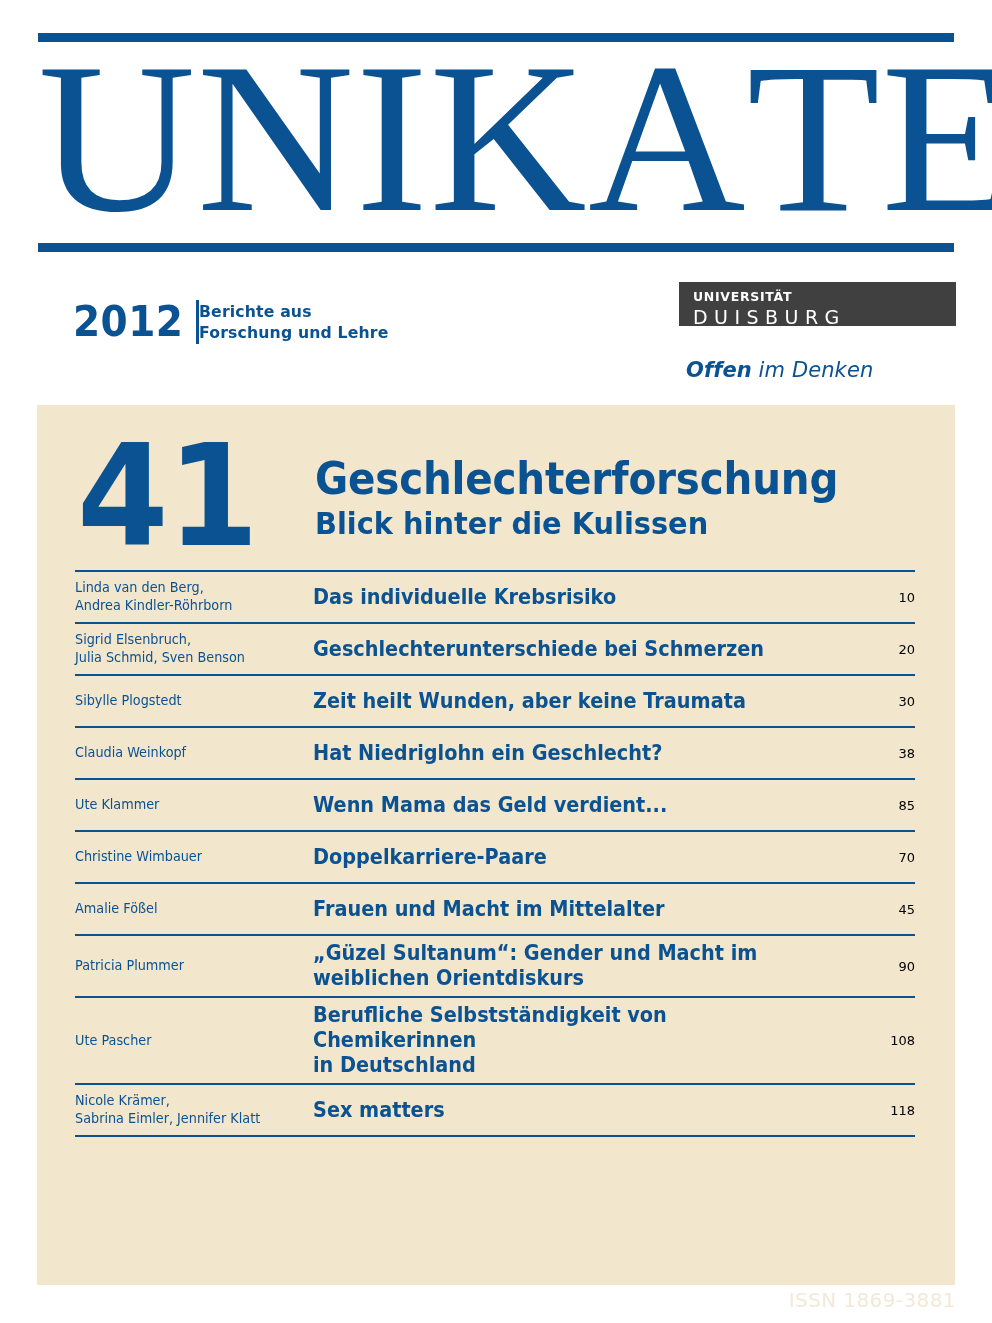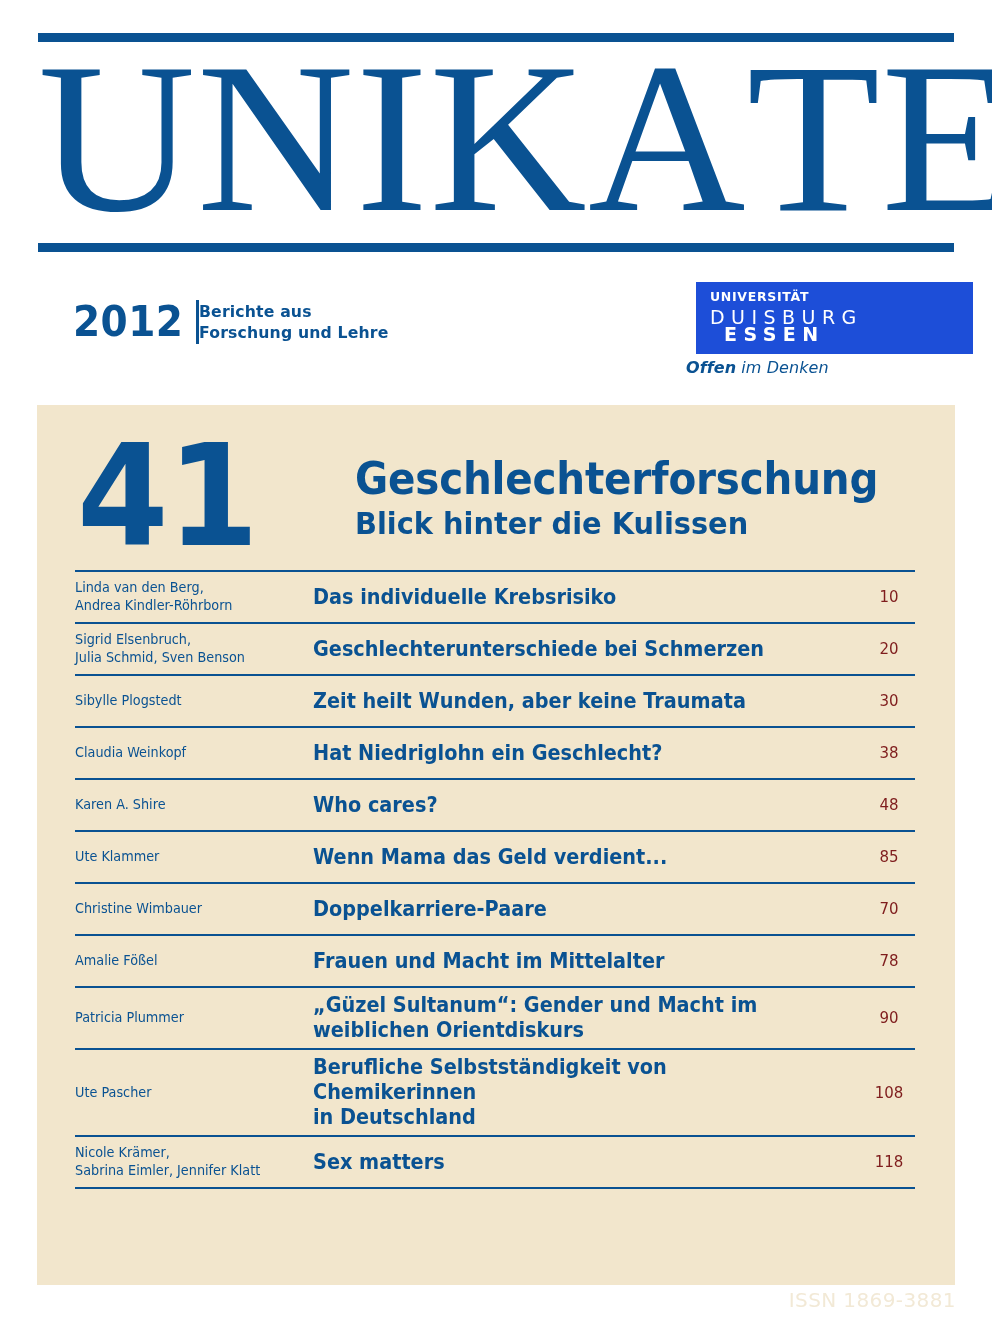--- a/index.html
+++ b/index.html
@@ -86,25 +86,25 @@
     line-height: 1.30;
     font-family: "DejaVu Sans", sans-serif;
     letter-spacing: 0.01em;
     transform: scaleX(0.95);
     transform-origin: left center;
   }
 
   
   #ude-logo {
     position: absolute;
-    left: 696px;
+    left: 679px;
     top: 282px;
     width: 277px;
-    height: 72px;
-    background: #1d4ed8;
+    height: 44px;
+    background: #404040;
   }
   #ude-universitaet {
     position: absolute;
     left: 14px; top: 7px;
     color: #ffffff;
     font-size: 12.5px;
     font-weight: 700;
     letter-spacing: 0.055em;
     font-family: "DejaVu Sans", sans-serif;
   }
@@ -124,21 +124,21 @@
     font-size: 19px;
     font-weight: 700;
     letter-spacing: 0.34em;
     font-family: "DejaVu Sans", sans-serif;
   }
   #ude-claim {
     position: absolute;
     left: 686px;
     top: 358px;
     color: #0a5292;
-    font-size: 16px;
+    font-size: 21px;
     font-style: italic;
     font-family: "DejaVu Sans", sans-serif;
     letter-spacing: 0.005em;
     white-space: nowrap;
   }
   #ude-claim .claim-bold { font-weight: 700; }
   #ude-claim .claim-reg  { font-weight: 400; }
 
   
   #panel {
@@ -162,21 +162,20 @@
     letter-spacing: -0.01em;
     font-family: "DejaVu Sans", sans-serif;
     transform: scaleX(0.94);
     transform-origin: left top;
   }
   #topic-block {
     position: absolute;
     left: 278px;
     top: 52px;
     width: 600px;
-    margin-left: 40px;
   }
   #topic-title {
     color: #0a5292;
     font-size: 44px;
     font-weight: 600;
     line-height: 1.02;
     letter-spacing: -0.005em;
     font-family: "DejaVu Sans", sans-serif;
     transform: scaleX(0.92);
     transform-origin: left top;
@@ -230,23 +229,23 @@
     line-height: 1.22;
     font-family: "DejaVu Sans", sans-serif;
     transform: scaleX(0.94);
     transform-origin: left center;
     white-space: pre-line;
     padding-right: 12px;
   }
   .toc-page {
     width: 52px;
     flex: 0 0 52px;
-    text-align: center;
-    color: #7f1d1d;
-    font-size: 15px;
+    text-align: right;
+    color: #000000;
+    font-size: 13px;
     font-weight: 400;
     font-family: "DejaVu Sans", sans-serif;
   }
 
   
   #issn {
     position: absolute;
     left: 0;
     top: 1288px;
     width: 956px;
@@ -318,38 +317,33 @@
         <div class="toc-authors">Sibylle Plogstedt</div>
         <div class="toc-title">Zeit heilt Wunden, aber keine Traumata</div>
         <div class="toc-page">30</div>
       </div>
       <div class="toc-row">
         <div class="toc-authors">Claudia Weinkopf</div>
         <div class="toc-title">Hat Niedriglohn ein Geschlecht?</div>
         <div class="toc-page">38</div>
       </div>
       <div class="toc-row">
-        <div class="toc-authors">Karen A. Shire</div>
-        <div class="toc-title">Who cares?</div>
-        <div class="toc-page">48</div>
-      </div>
-      <div class="toc-row">
         <div class="toc-authors">Ute Klammer</div>
         <div class="toc-title">Wenn Mama das Geld verdient...</div>
         <div class="toc-page">85</div>
       </div>
       <div class="toc-row">
         <div class="toc-authors">Christine Wimbauer</div>
         <div class="toc-title">Doppelkarriere-Paare</div>
         <div class="toc-page">70</div>
       </div>
       <div class="toc-row">
         <div class="toc-authors">Amalie Fößel</div>
         <div class="toc-title">Frauen und Macht im Mittelalter</div>
-        <div class="toc-page">78</div>
+        <div class="toc-page">45</div>
       </div>
       <div class="toc-row">
         <div class="toc-authors">Patricia Plummer</div>
         <div class="toc-title">„Güzel Sultanum“: Gender und Macht im
 weiblichen Orientdiskurs</div>
         <div class="toc-page">90</div>
       </div>
       <div class="toc-row">
         <div class="toc-authors">Ute Pascher</div>
         <div class="toc-title">Berufliche Selbstständigkeit von Chemikerinnen

